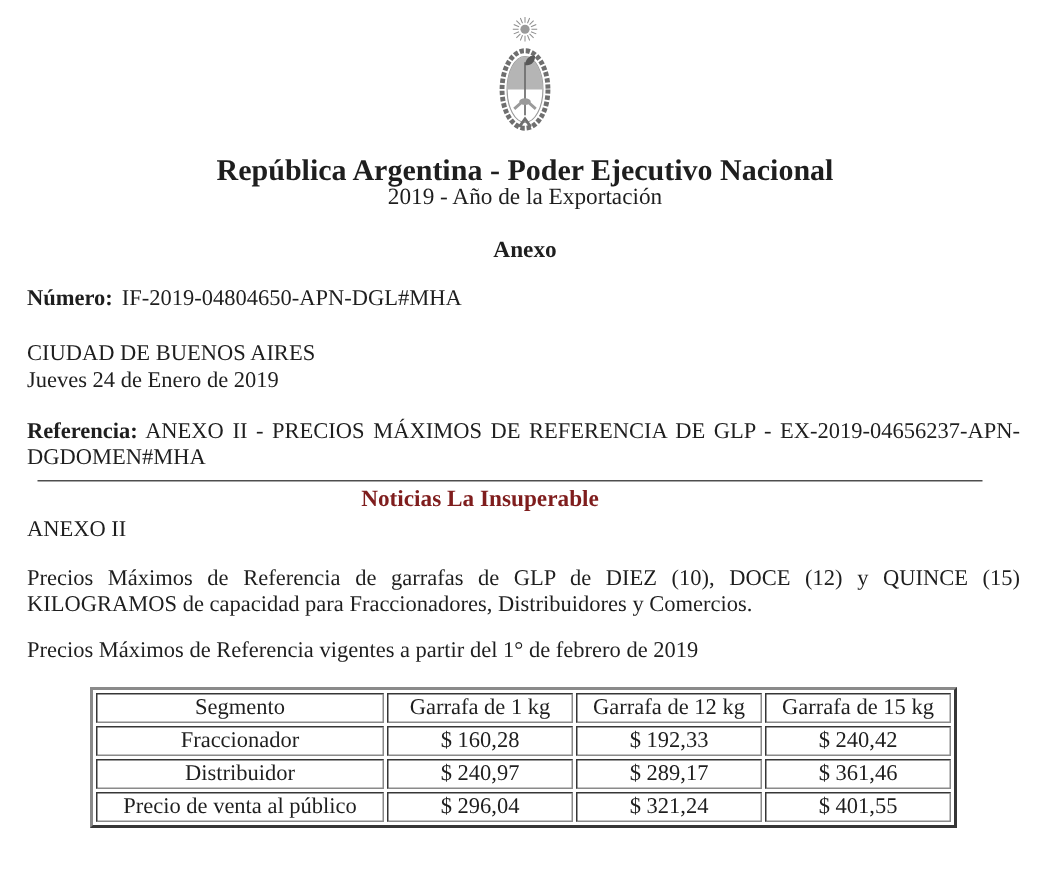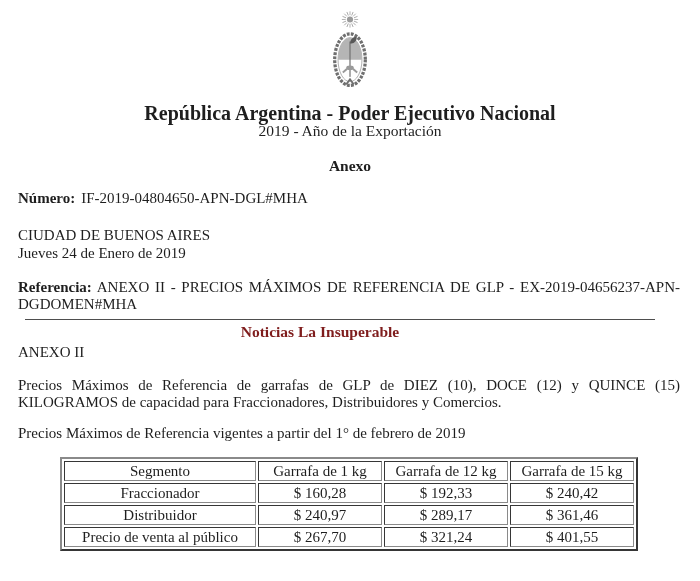--- a/index.html
+++ b/index.html
@@ -164,21 +164,21 @@
           <td>$ 240,42</td>
         </tr>
         <tr>
           <td>Distribuidor</td>
           <td>$ 240,97</td>
           <td>$ 289,17</td>
           <td>$ 361,46</td>
         </tr>
         <tr>
           <td>Precio de venta al público</td>
-          <td>$ 267,70</td>
+          <td>$ 296,04</td>
           <td>$ 321,24</td>
           <td>$ 401,55</td>
         </tr>
       </tbody>
     </table>
 
 
   </div>
 </div>
 

